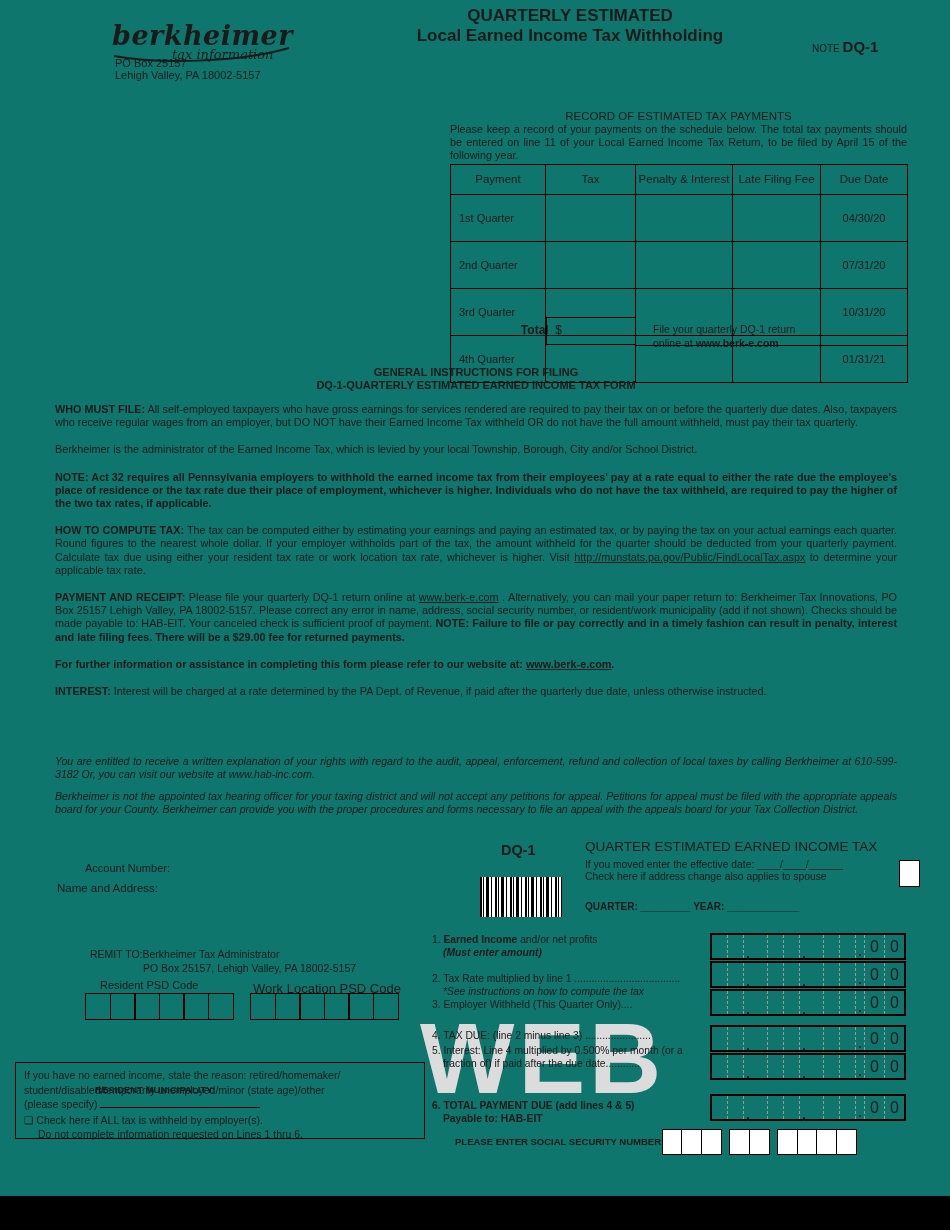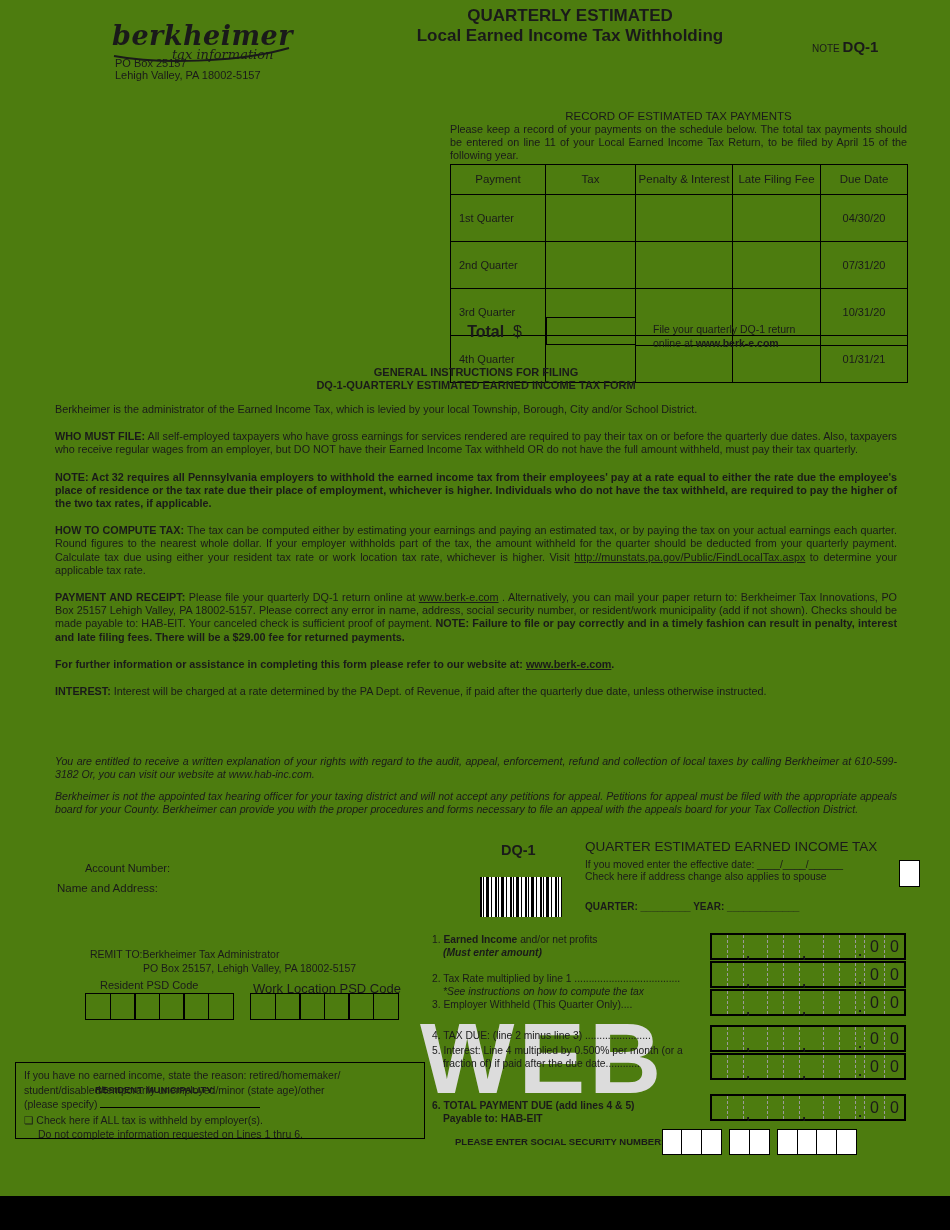--- a/index.html
+++ b/index.html
@@ -1,18 +1,18 @@
 <!DOCTYPE html>
 <html><head>
 <meta charset="utf-8">
 <style>
   * { margin:0; padding:0; box-sizing:border-box; }
   body { background:#fff; }
   .page {
-    position:relative; width:950px; height:1230px; background:#4d7c0f;
+    position:relative; width:950px; height:1230px; background:#0f766e;
     font-family:"Liberation Sans", sans-serif; color:#1a1a1a; overflow:hidden;
   }
 
   
   .logo { position:absolute; left:112px; top:20px; width:185px; height:54px; }
   .logo-main { font-family:"DejaVu Serif", serif; font-style:italic; font-weight:bold; font-size:27px; letter-spacing:.5px; }
   .logo-swoosh { position:absolute; left:0; top:24px; width:180px; height:22px; }
   .logo-sub { position:absolute; left:60px; top:27px; font-family:"DejaVu Serif", serif; font-style:italic; font-size:13px; }
   .hdr-addr { position:absolute; left:115px; font-size:11px; }
   .hdr-title { position:absolute; left:340px; top:6px; width:460px; text-align:center; }
@@ -23,21 +23,21 @@
 
   
   .rec-title { position:absolute; left:450px; top:110px; width:457px; text-align:center; font-size:11.5px; }
   .rec-intro { position:absolute; left:450px; top:123px; width:457px; font-size:10.8px; line-height:13px; text-align:justify; }
   table.rec { position:absolute; left:450px; top:164px; border-collapse:collapse; table-layout:fixed; }
   table.rec th, table.rec td { border:1px solid #000; font-weight:normal; }
   table.rec th { font-size:11.5px; height:30px; text-align:center; line-height:1.15; }
   table.rec td { font-size:11px; height:47px; }
   table.rec td.pay { padding-left:8px; }
   table.rec td.due { text-align:center; }
-  .total-label { position:absolute; left:410px; top:323px; width:112px; text-align:right; font-size:16px; }
+  .total-label { position:absolute; left:450px; top:323px; width:112px; text-align:right; font-size:12px;text-decoration:underline; }
   .total-label b { font-weight:bold; }
   .total-box { position:absolute; left:546px; top:317px; width:90px; height:28px; border:1px solid #000; }
   .total-line { position:absolute; left:636px; top:345px; width:271px; border-top:1px solid #000; }
   .file-online { position:absolute; left:653px; top:322px; width:250px; font-size:10.5px; line-height:14px; }
 
   
   .instructions { position:absolute; left:55px; top:366px; width:842px; }
   .ins-h { text-align:center; font-size:11px; font-weight:bold; line-height:13px; }
   .instructions p { font-size:10.8px; line-height:13.2px; text-align:justify; margin-top:14px; }
   .instructions p:first-of-type { margin-top:11px; }
@@ -177,22 +177,22 @@
   <div class="total-box"></div>
   <div class="total-line"></div>
   <div class="file-online">
     <span>File your quarterly DQ-1 return</span><br>
     <span>online at </span><b>www.berk-e.com</b>
   </div>
 
   <div class="instructions">
     <div class="ins-h">GENERAL INSTRUCTIONS FOR FILING</div>
     <div class="ins-h">DQ-1-QUARTERLY ESTIMATED EARNED INCOME TAX FORM</div>
+    <p><span class="bold">WHO MUST FILE:</span><span> All self-employed taxpayers who have gross earnings for services rendered are required to pay their tax on or before the quarterly due dates.  Also, taxpayers who receive regular wages from an employer, but DO NOT have their Earned Income Tax withheld OR do not have the full amount withheld, must pay their tax quarterly.</span></p>
     <p><span>Berkheimer is the administrator of the Earned Income Tax, which is levied by your local Township, Borough, City and/or School District.</span></p>
-    <p><span class="bold">WHO MUST FILE:</span><span> All self-employed taxpayers who have gross earnings for services rendered are required to pay their tax on or before the quarterly due dates.  Also, taxpayers who receive regular wages from an employer, but DO NOT have their Earned Income Tax withheld OR do not have the full amount withheld, must pay their tax quarterly.</span></p>
     <p><span class="bold">NOTE:  Act 32 requires all Pennsylvania employers to withhold the earned income tax from their employees' pay at a rate equal to either the rate due the employee's place of residence or the tax rate due their place of employment, whichever is higher.  Individuals who do not have the tax withheld, are required to pay the higher of the two tax rates, if applicable.</span></p>
     <p><span class="bold">HOW TO COMPUTE TAX:</span><span> The tax can be computed either by estimating your earnings and paying an estimated tax, or by paying the tax on your actual earnings each quarter.   Round figures to the nearest whole dollar.  If your employer withholds part of the tax, the amount withheld for the quarter should be deducted from your quarterly payment.  Calculate tax due using either your resident tax rate or work location tax rate, whichever is higher.  Visit </span><span class="uline">http://munstats.pa.gov/Public/FindLocalTax.aspx</span><span> to determine your applicable tax rate.</span></p>
     <p><span class="bold">PAYMENT AND RECEIPT:</span><span> Please file your quarterly DQ-1 return online at </span><span class="uline">www.berk-e.com</span><span> . Alternatively, you can mail your paper return to:  Berkheimer Tax Innovations, PO Box 25157 Lehigh Valley, PA 18002-5157. Please correct any error in name, address, social security number, or resident/work municipality (add if not shown). Checks should be made payable to: HAB-EIT.  Your canceled check is sufficient proof of payment.  </span><span class="bold">NOTE: Failure to file or pay correctly and in a timely fashion can result in penalty, interest and late filing fees.  There will be a $29.00 fee for returned payments.</span></p>
     <p><span class="bold">For further information or assistance in completing this form please refer to our website at: </span><span class="bold uline">www.berk-e.com</span><span class="bold">.</span></p>
     <p><span class="bold">INTEREST:</span><span> Interest will be charged at a rate determined by the PA Dept. of Revenue, if paid after the quarterly due date, unless otherwise instructed.</span></p>
   </div>
 
   <div class="notes">
     <p>You are entitled to receive a written explanation of your rights with regard to the audit, appeal, enforcement, refund and collection of local taxes by calling Berkheimer at 610-599-3182  Or, you can visit our website at www.hab-inc.com.</p>
     <p>Berkheimer is not the appointed tax hearing officer for your taxing district and will not accept any petitions for appeal.  Petitions for appeal must be filed with the appropriate appeals board for your County. Berkheimer can provide you with the proper procedures and forms necessary to file an appeal with the appeals board for your Tax Collection District.</p>

